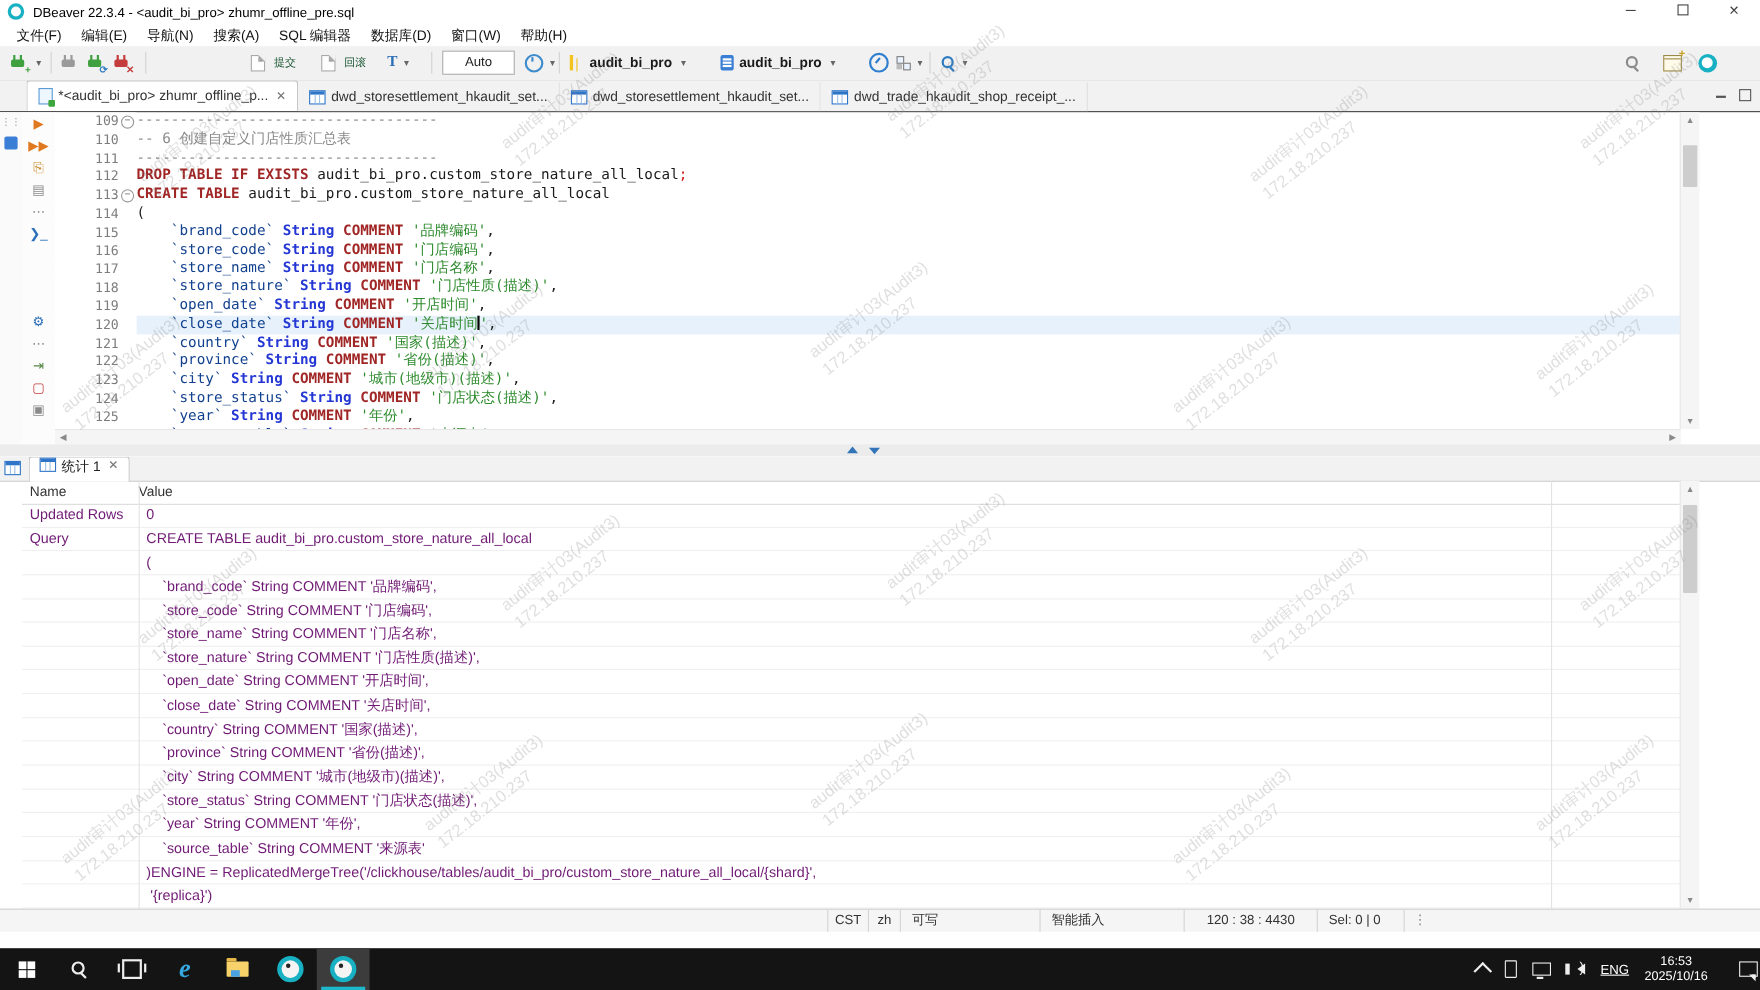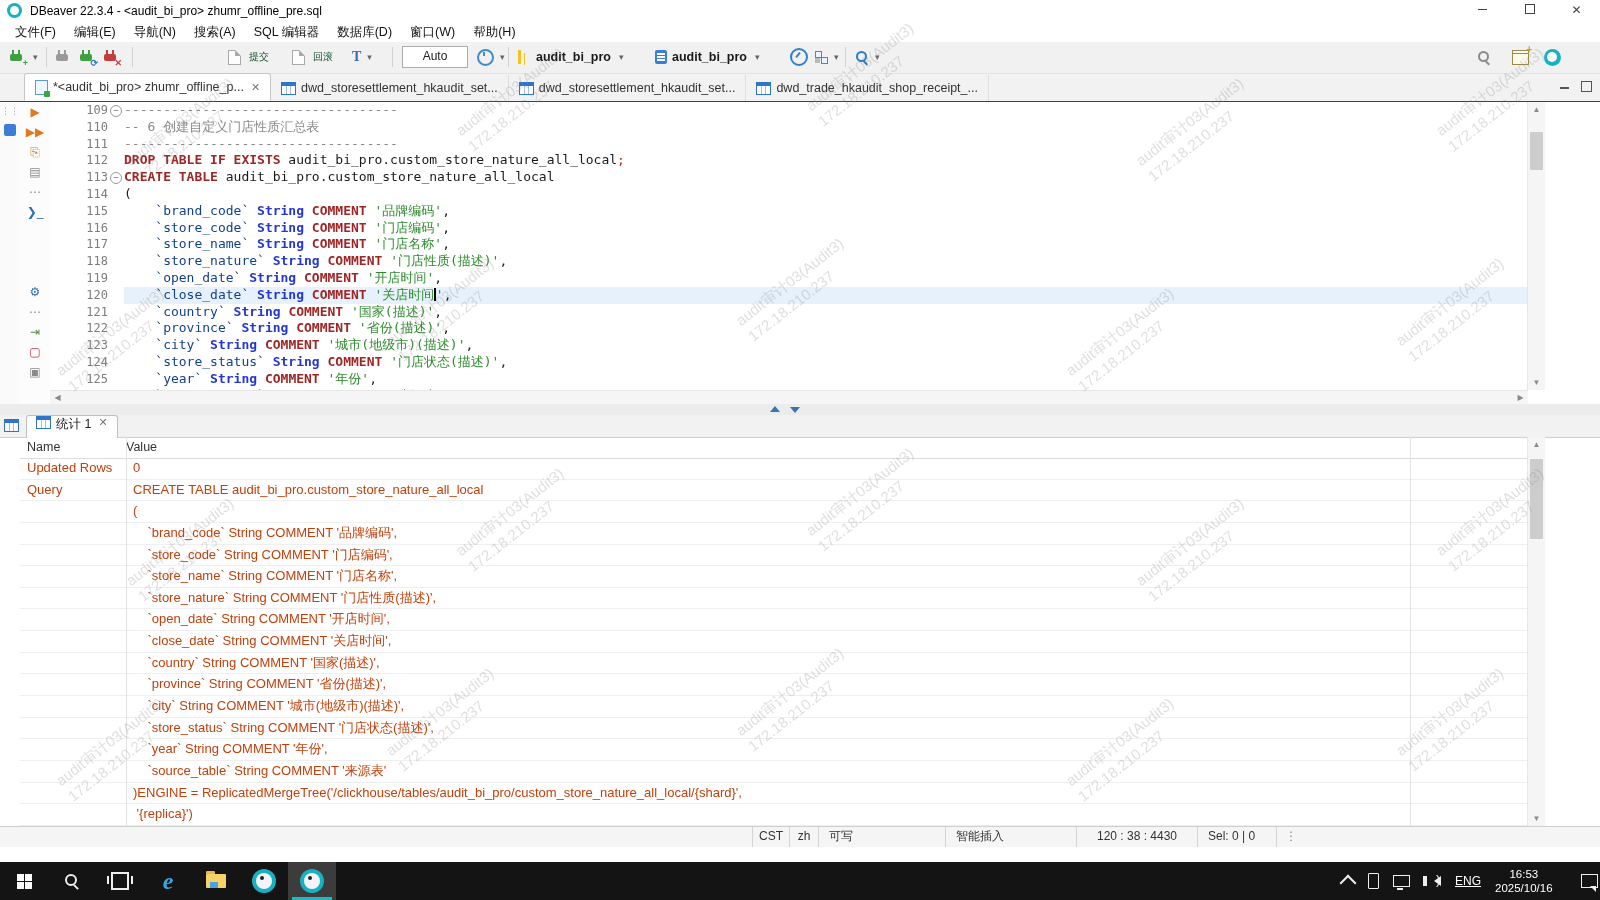--- a/index.html
+++ b/index.html
@@ -97,21 +97,21 @@
   .spl-dn{left:790px;top:3px;border-left:5px solid transparent;border-right:5px solid transparent;border-top:6px solid #3375b8;}
   
   .bpanel{top:415px;left:0;width:1600px;height:411px;background:#fff;}
   .bp-tabrow{left:0;top:0;right:0;height:22px;background:#f2f2f2;border-bottom:1px solid #cfcfcf;}
   .bp-strip-ic{position:absolute;left:4px;top:4px;}
   .bp-tab{position:absolute;left:26px;top:0;height:22px;background:#fff;border:1px solid #c0c0c0;border-bottom:none;border-radius:3px 3px 0 0;display:flex;align-items:flex-start;padding:0 9px;font-size:12.5px;color:#222;}
   .bp-tab .ti-table{margin-right:5px;}
   .grid-head{left:20px;top:22px;width:1508px;height:21px;border-bottom:1px solid #dcdcdc;font-size:12.5px;color:#333;text-decoration:underline;}
   .gh-name{position:absolute;left:7px;top:3px;} .gh-value{position:absolute;left:106px;top:3px;}
   .grid-body{left:20px;top:43px;width:1508px;height:368px;overflow:hidden;}
-  .grid-row{display:flex;height:20.65px;line-height:20.5px;border-bottom:1px solid #efefef;font-size:13px;color:#c2410c;}
+  .grid-row{display:flex;height:20.65px;line-height:20.5px;border-bottom:1px solid #efefef;font-size:13px;color:#701a75;}
   .gcell{white-space:pre;overflow:hidden;}
   .gname{width:100px;flex:none;padding-left:7px;}
   .gvalue{flex:1;padding-left:6px;}
   .vline{position:absolute;top:22px;bottom:0;width:1px;background:#e3e3e3;}
   .bp-scroll{position:absolute;right:55px;top:22px;width:17px;height:389px;background:#f5f5f5;border-left:1px solid #e6e6e6;}
   
   .statusbar{top:826px;left:0;right:0;height:20px;background:#f5f5f5;border-top:1px solid #cfcfcf;display:flex;font-size:12px;color:#333;}
   .sb-fill{width:752px;flex:none;}
   .sbseg{border-left:1px solid #d4d4d4;line-height:19px;white-space:nowrap;overflow:hidden;padding-left:10px;}
   .sbseg:nth-child(2){width:36px;text-align:center;padding-left:0;}

